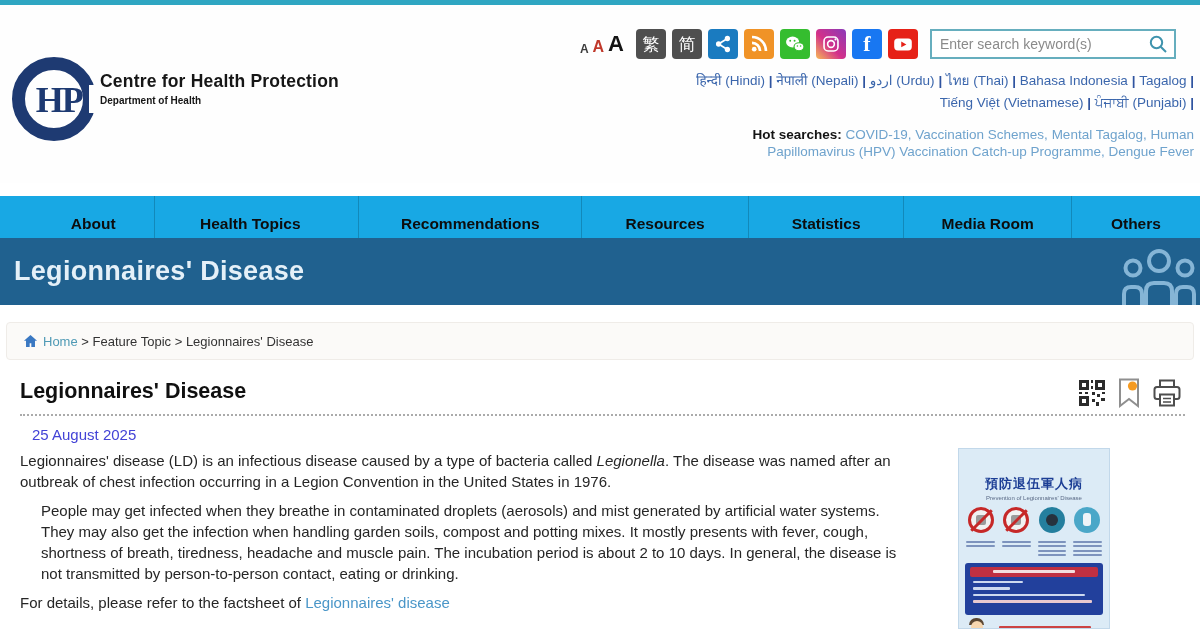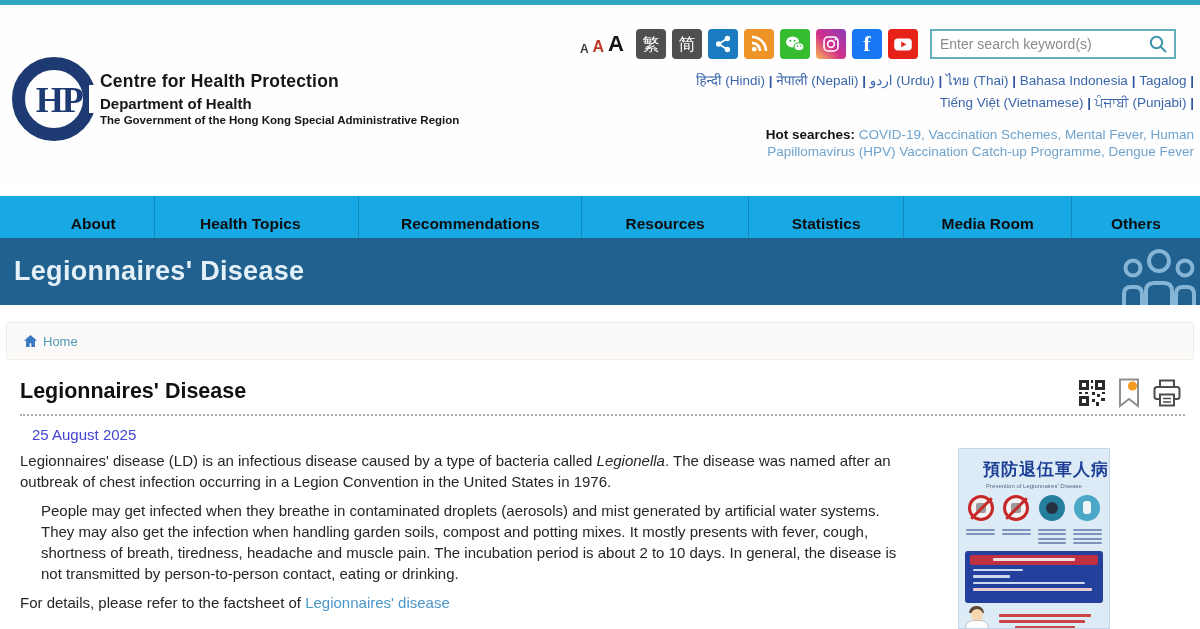--- a/index.html
+++ b/index.html
@@ -14,21 +14,21 @@
   
   .header { position:absolute; top:5px; left:0; width:1200px; height:178px; background:#fefefe; }
 
   .logo { position:absolute; left:12px; top:52px; width:88px; height:88px; cursor:pointer; }
   .logo-ring { position:absolute; left:0; top:0; width:84px; height:84px; border:13px solid #1e3a72; border-radius:50%; }
   .logo-gap { position:absolute; right:-5px; top:28px; width:16px; height:28px; background:#fefefe; }
   .logo-hp { position:absolute; left:50%; top:50%; transform:translate(-44%,-52%); font-family:"Liberation Serif", serif; font-weight:bold; font-size:36px; color:#1e3a72; letter-spacing:-2px; }
 
   .org { position:absolute; left:100px; top:66px; color:#161616; }
   .org-title { font-size:17.5px; font-weight:bold; letter-spacing:.2px; }
-  .org-sub1 { font-size:15px; font-weight:bold; margin-top:3px; }
+  .org-sub1 { font-size:10px; font-weight:bold; margin-top:3px; }
   .org-sub2 { font-size:11.5px; font-weight:bold; margin-top:2px; }
 
   .top-tools { position:absolute; top:23px; right:24px; height:32px; display:flex; align-items:center; gap:6px; }
   .fs-group { display:inline-flex; align-items:flex-end; gap:4px; margin-right:6px; }
   .fs { font-weight:bold; line-height:1; cursor:pointer; }
   .fs-s { font-size:12px; color:#3c3c3c; }
   .fs-m { font-size:16px; color:#c0392b; }
   .fs-l { font-size:22px; color:#141414; }
   .sq { width:30px; height:30px; border-radius:4px; display:flex; align-items:center; justify-content:center; cursor:pointer; flex:0 0 auto; }
   .sq-cn { background:#4f4f4f; color:#fff; font-size:17px; }
@@ -81,21 +81,21 @@
   .dotline { position:absolute; left:20px; top:414px; width:1165px; border-top:2px dotted #ababab; }
   .pub-date { position:absolute; left:32px; top:426px; font-size:15px; color:#4343d6; }
   .para { position:absolute; left:20px; width:874px; font-size:15px; line-height:21px; color:#262626; }
   .p1 { top:450px; }
   .p2 { top:500px;margin-left:21px; }
   .p3 { top:592px; }
   .content-link { color:#4a96c8; text-decoration:none; cursor:pointer; }
 
   
   .poster { position:absolute; left:958px; top:448px; width:152px; height:181px; background:#dcebf6; border:1px solid #c2d8ea; overflow:hidden; cursor:pointer; }
-  .poster-title { margin-top:9px; text-align:right; font-size:17px; font-weight:bold; color:#1c3e95; letter-spacing:1px; }
+  .poster-title { margin-top:26px; text-align:center; font-size:13px; font-weight:bold; color:#1c3e95; letter-spacing:1px; }
   .poster-sub { margin-top:2px; text-align:center; font-size:6px; color:#5a6a86; }
   .poster-icons { margin-top:6px; display:flex; justify-content:space-around; padding:0 4px; }
   .pi { width:26px; height:26px; border-radius:50%; position:relative; flex:0 0 auto; }
   .pi-no { background:#f1f1f1; border:3px solid #c62828; }
   .pi-no::before { content:""; position:absolute; left:5px; top:5px; width:10px; height:10px; background:#9a9a9a; border-radius:2px; }
   .pi-no::after { content:""; position:absolute; left:-4px; top:8.5px; width:29px; height:3px; background:#c62828; transform:rotate(-45deg); }
   .pi-t1 { background:#247f9e; }
   .pi-t1::before { content:""; position:absolute; left:7px; top:7px; width:12px; height:12px; border-radius:50%; background:#26323e; }
   .pi-t2 { background:#4aa7c8; }
   .pi-t2::before { content:""; position:absolute; left:9px; top:6px; width:8px; height:13px; border-radius:3px; background:#eef4f8; }
@@ -128,21 +128,20 @@
 
   <header class="header">
     <div class="logo">
       <div class="logo-ring"></div>
       <div class="logo-gap"></div>
       <span class="logo-hp">HP</span>
     </div>
     <div class="org">
       <div class="org-title">Centre for Health Protection</div>
       <div class="org-sub1">Department of Health</div>
-      <div class="org-sub2">The Government of the Hong Kong Special Administrative Region</div>
     </div>
 
     <div class="top-tools">
       <span class="fs-group">
         <span class="fs fs-s">A</span>
         <span class="fs fs-m">A</span>
         <span class="fs fs-l">A</span>
       </span>
       <span class="sq sq-cn">繁</span>
       <span class="sq sq-cn">简</span>
@@ -198,21 +197,21 @@
       </span>
     </div>
 
     <div class="langs">
       <div class="lang-line"><a class="lang-link">हिन्दी (Hindi)</a><span class="lang-sep"> | </span><a class="lang-link">नेपाली (Nepali)</a><span class="lang-sep"> | </span><a class="lang-link">اردو (Urdu)</a><span class="lang-sep"> | </span><a class="lang-link">ไทย (Thai)</a><span class="lang-sep"> | </span><a class="lang-link">Bahasa Indonesia</a><span class="lang-sep"> | </span><a class="lang-link">Tagalog</a><span class="lang-sep"> |</span></div>
       <div class="lang-line"><a class="lang-link">Tiếng Việt (Vietnamese)</a><span class="lang-sep"> | </span><a class="lang-link">ਪੰਜਾਬੀ (Punjabi)</a><span class="lang-sep"> |</span></div>
     </div>
 
     <div class="hot">
       <span class="hot-label">Hot searches:</span>
-      <span><a class="hot-link">COVID-19</a><span class="hot-sep">,  </span><a class="hot-link">Vaccination Schemes</a><span class="hot-sep">,  </span><a class="hot-link">Mental Fever</a><span class="hot-sep">,  </span><a class="hot-link">Human Papillomavirus (HPV) Vaccination Catch-up Programme</a><span class="hot-sep">,  </span><a class="hot-link">Dengue Fever</a></span>
+      <span><a class="hot-link">COVID-19</a><span class="hot-sep">,  </span><a class="hot-link">Vaccination Schemes</a><span class="hot-sep">,  </span><a class="hot-link">Mental Tagalog</a><span class="hot-sep">,  </span><a class="hot-link">Human Papillomavirus (HPV) Vaccination Catch-up Programme</a><span class="hot-sep">,  </span><a class="hot-link">Dengue Fever</a></span>
     </div>
   </header>
 
   <nav class="nav">
       <div class="nav-item">About</div>
       <div class="nav-item">Health Topics</div>
       <div class="nav-item">Recommendations</div>
       <div class="nav-item">Resources</div>
       <div class="nav-item">Statistics</div>
       <div class="nav-item">Media Room</div>
@@ -233,20 +232,21 @@
     </span>
   </div>
 
   <div class="crumbbar">
     <span class="home-icon">
       <svg width="15" height="14" viewBox="0 0 16 15">
           <path d="M8 1L1 7.2h2.2V14h3.9v-4h1.8v4h3.9V7.2H15z" fill="#3a78c2"></path>
         </svg>
     </span>
     <a class="home-link">Home</a>
+      <span class="crumbs"><span class="crumb-sep"> &gt; </span><span class="crumb">Feature Topic</span><span class="crumb-sep"> &gt; </span><span class="crumb">Legionnaires' Disease</span></span>
   </div>
 
   <h2 class="content-heading">Legionnaires' Disease</h2>
 
   <div class="action-icons">
     <span>
       <svg width="30" height="30" viewBox="0 0 30 30" fill="#2b2b2b">
           <rect x="2" y="2" width="10" height="10"></rect>
           <rect x="18" y="2" width="10" height="10"></rect>
           <rect x="2" y="18" width="10" height="10"></rect>

